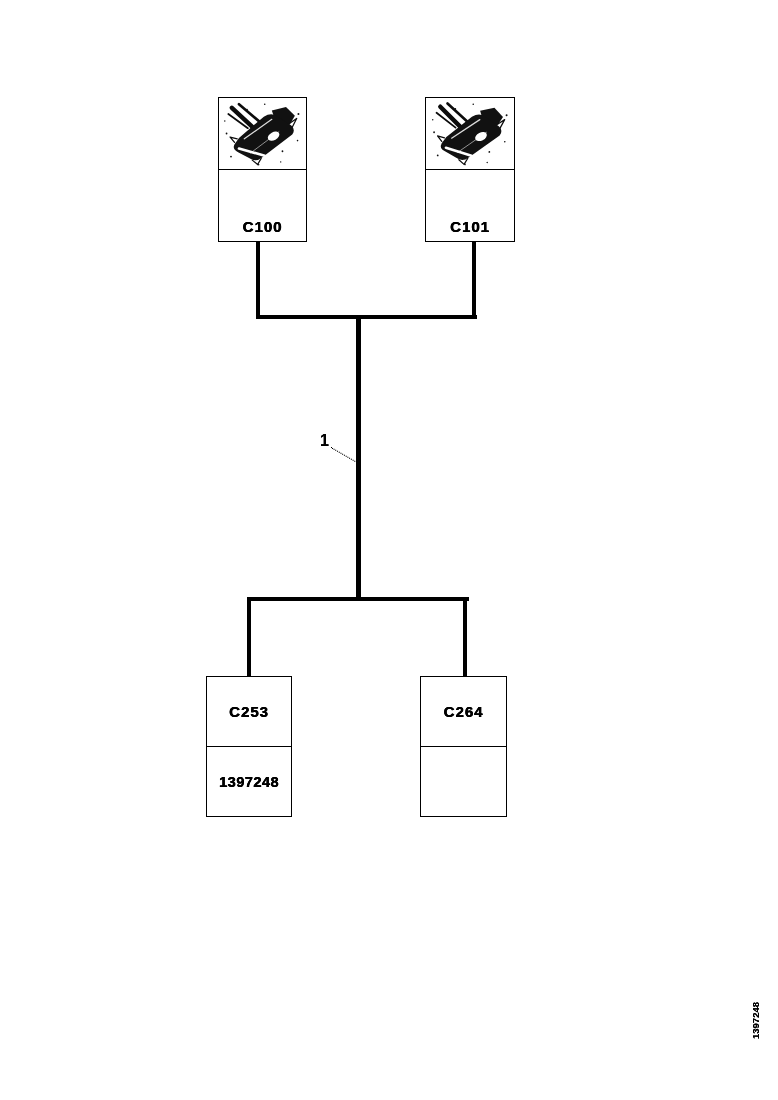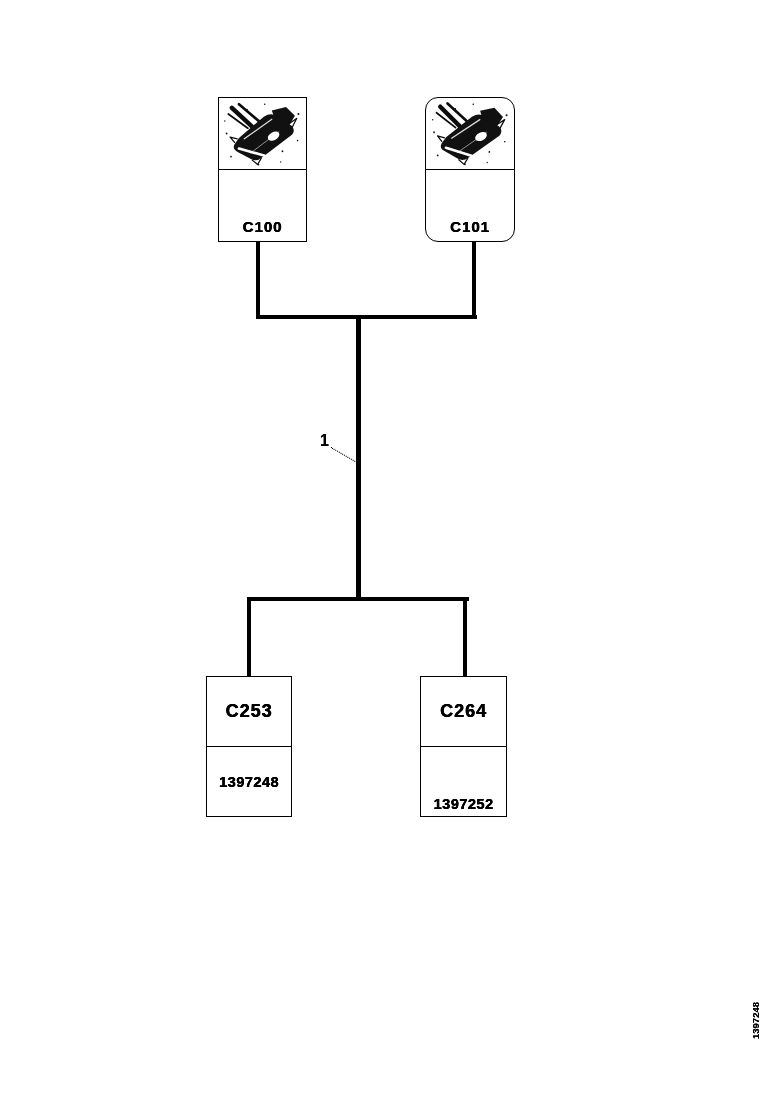--- a/index.html
+++ b/index.html
@@ -41,21 +41,21 @@
     border:1.5px solid #000;
     box-sizing:border-box;
     display:flex;flex-direction:column;
     background:#fff;
   }
   .bcell{
     display:flex;align-items:center;justify-content:center;
     font-weight:700;
     text-shadow:0 0 .6px #000, .4px .3px 0 #000;
   }
-  .bcell.id{flex:0 0 70px;border-bottom:1.5px solid #000;box-sizing:border-box;font-size:18px;letter-spacing:1px;}
+  .bcell.id{flex:0 0 70px;border-bottom:1.5px solid #000;box-sizing:border-box;font-size:15px;letter-spacing:1px;}
   .bcell.pn{flex:1;font-size:14.5px;letter-spacing:.5px;}
 
   
   .wire{position:absolute;background:#000;}
 
   
   .callout{
     position:absolute;left:320px;top:432px;
     font-size:16px;font-weight:700;
     text-shadow:0 0 .5px #000;
@@ -119,21 +119,21 @@
 
   <div class="cbox" style="left:218px;top:97px;width:89px;height:145px;">
     <div class="cimg">
       <svg>
           <use href="#connector-art"></use>
         </svg>
     </div>
     <div class="clabel">C100</div>
   </div>
 
-  <div class="cbox" style="left:425px;top:97px;width:90px;height:145px;border-radius:13px;">
+  <div class="cbox" style="left:425px;top:97px;width:90px;height:145px;">
     <div class="cimg">
       <svg style="transform:rotate(2deg)">
           <use href="#connector-art"></use>
         </svg>
     </div>
     <div class="clabel">C101</div>
   </div>
 
   <div class="wire" style="left:256px;top:241px;width:4px;height:78px;"></div>
   <div class="wire" style="left:472px;top:241px;width:4px;height:78px;"></div>
@@ -146,18 +146,17 @@
   <div class="callout">1</div>
   <div class="leader"></div>
 
   <div class="bbox" style="left:206px;top:676px;width:86px;height:141px;">
     <div class="bcell id">C253</div>
     <div class="bcell pn">1397248</div>
   </div>
 
   <div class="bbox" style="left:420px;top:676px;width:87px;height:141px;gap:45px;">
     <div class="bcell id">C264</div>
-    <div class="bcell pn">1397252</div>
   </div>
 
   <div class="corner">1397248</div>
 
 </div>
 
 </body></html>

